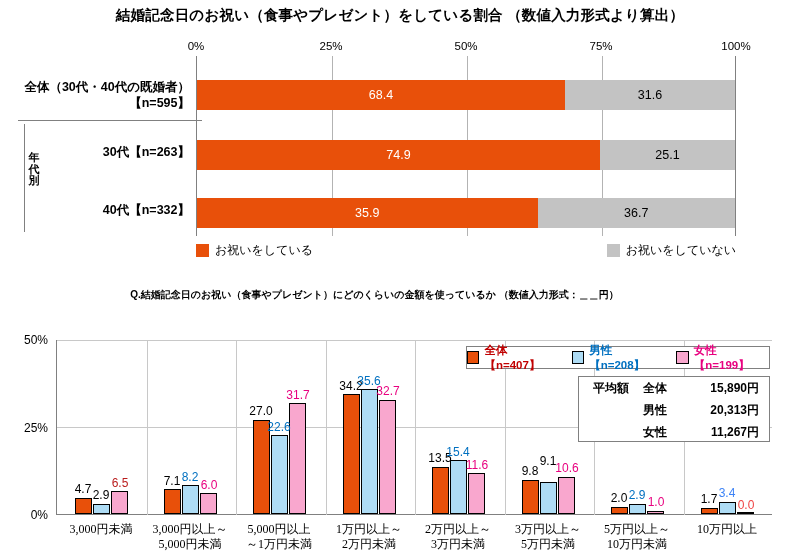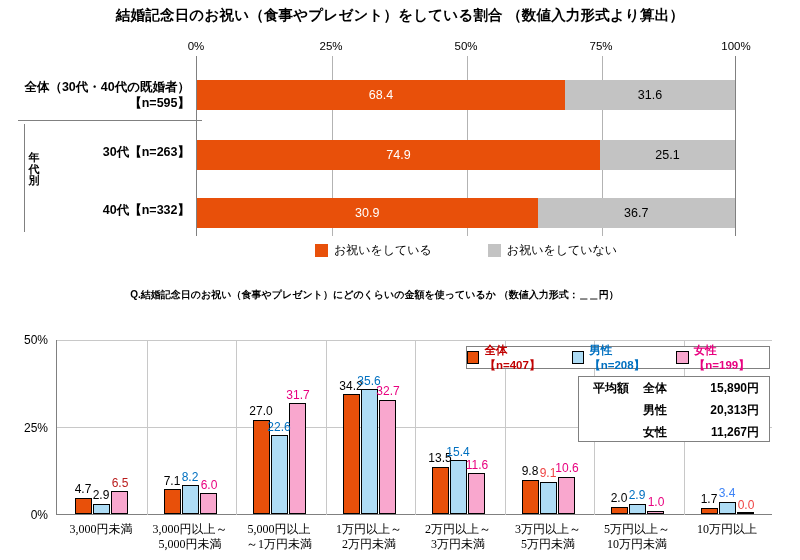--- a/index.html
+++ b/index.html
@@ -56,21 +56,21 @@
   .bar-row { position: absolute; left: 0; width: 100%; }
   .bar-seg {
     position: absolute; top: 0; height: 100%;
     display: flex; align-items: center; justify-content: center;
     font-size: 12.5px; color: #fff; font-weight: normal;
   }
   .bar-seg.gray { color: #000; }
 
   .c1-legend {
     position: absolute; left: 196px; top: 240px; width: 540px; height: 20px;
-    display: flex; align-items: center; justify-content: center; gap: 56px;
+    display: flex; align-items: center; justify-content: space-between; gap: 56px;
     font-size: 12px;
   }
   .legend-item { display: flex; align-items: center; gap: 6px; }
   .swatch { width: 13px; height: 13px; display: inline-block; }
 
   
   .c2-title {
     position: absolute; left: 0; top: 288px; width: 749px;
     text-align: center; font-size: 10px; font-weight: bold;
   }
@@ -159,21 +159,21 @@
       <div class="bar-seg" style="left:0; width:68.4%; background:#E8500A;">68.4</div>
       <div class="bar-seg gray" style="left:68.4%; width:31.6%; background:#C3C3C3;">31.6</div>
     </div>
 
     <div class="bar-row" style="top:84px; height:30px;">
       <div class="bar-seg" style="left:0; width:74.9%; background:#E8500A;">74.9</div>
       <div class="bar-seg gray" style="left:74.9%; width:25.1%; background:#C3C3C3;">25.1</div>
     </div>
 
     <div class="bar-row" style="top:142px; height:30px;">
-      <div class="bar-seg" style="left:0; width:63.3%; background:#E8500A;">30.9</div>
+      <div class="bar-seg" style="left:0; width:63.3%; background:#E8500A;">35.9</div>
       <div class="bar-seg gray" style="left:63.3%; width:36.7%; background:#C3C3C3;">36.7</div>
     </div>
   </div>
 
   <div class="c1-legend">
     <span class="legend-item">
       <span class="swatch" style="background:#E8500A;"></span>
       <span>お祝いをしている</span>
     </span>
     <span class="legend-item">
@@ -245,21 +245,21 @@
       <div class="c2-val" style="left:8px;  bottom:49px; color:#000;">13.5</div>
       <div class="c2-val" style="left:26px; bottom:55px; color:#0070C0;">15.4</div>
       <div class="c2-val" style="left:45px; bottom:42px; color:#E8007F;">11.6</div>
     </div>
 
     <div class="c2-group" style="left:465px; width:54px; height:175px;">
       <div class="c2-bar" style="left:0px;  width:17px; height:34.3px; background:#E8500A;"></div>
       <div class="c2-bar" style="left:18px; width:17px; height:31.9px; background:#AEDCF5;"></div>
       <div class="c2-bar" style="left:36px; width:17px; height:37.1px; background:#F9A7CE;"></div>
       <div class="c2-val" style="left:8px;  bottom:36px; color:#000;">9.8</div>
-      <div class="c2-val" style="left:26px; bottom:34px; color:#ef4444;">9.1</div>
+      <div class="c2-val" style="left:26px; bottom:46px; color:#000000;">9.1</div>
       <div class="c2-val" style="left:45px; bottom:39px; color:#E8007F;">10.6</div>
     </div>
 
     <div class="c2-group" style="left:554px; width:54px; height:175px;">
       <div class="c2-bar" style="left:0px;  width:17px; height:7.0px;  background:#E8500A;"></div>
       <div class="c2-bar" style="left:18px; width:17px; height:10.2px; background:#AEDCF5;"></div>
       <div class="c2-bar" style="left:36px; width:17px; height:3.5px;  background:#F9A7CE;"></div>
       <div class="c2-val" style="left:8px;  bottom:9px;  color:#000;">2.0</div>
       <div class="c2-val" style="left:26px; bottom:12px; color:#0070C0;">2.9</div>
       <div class="c2-val" style="left:45px; bottom:5px;  color:#E8007F;">1.0</div>

